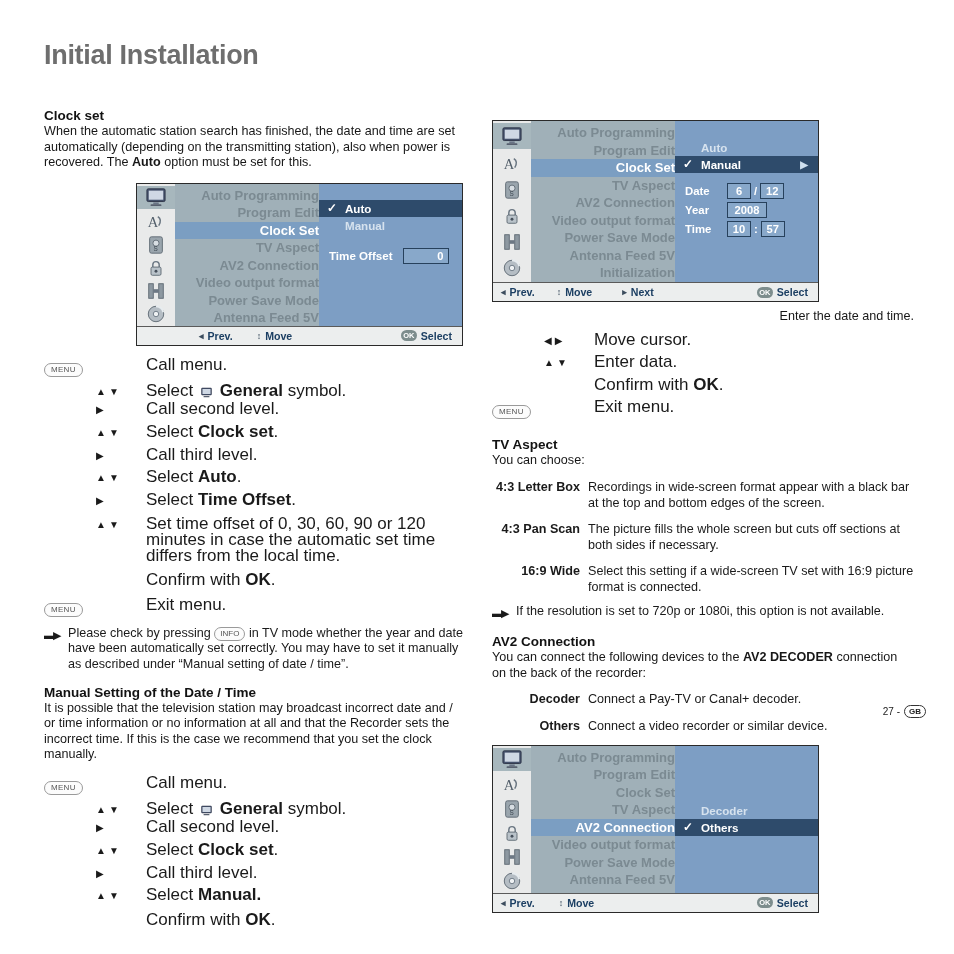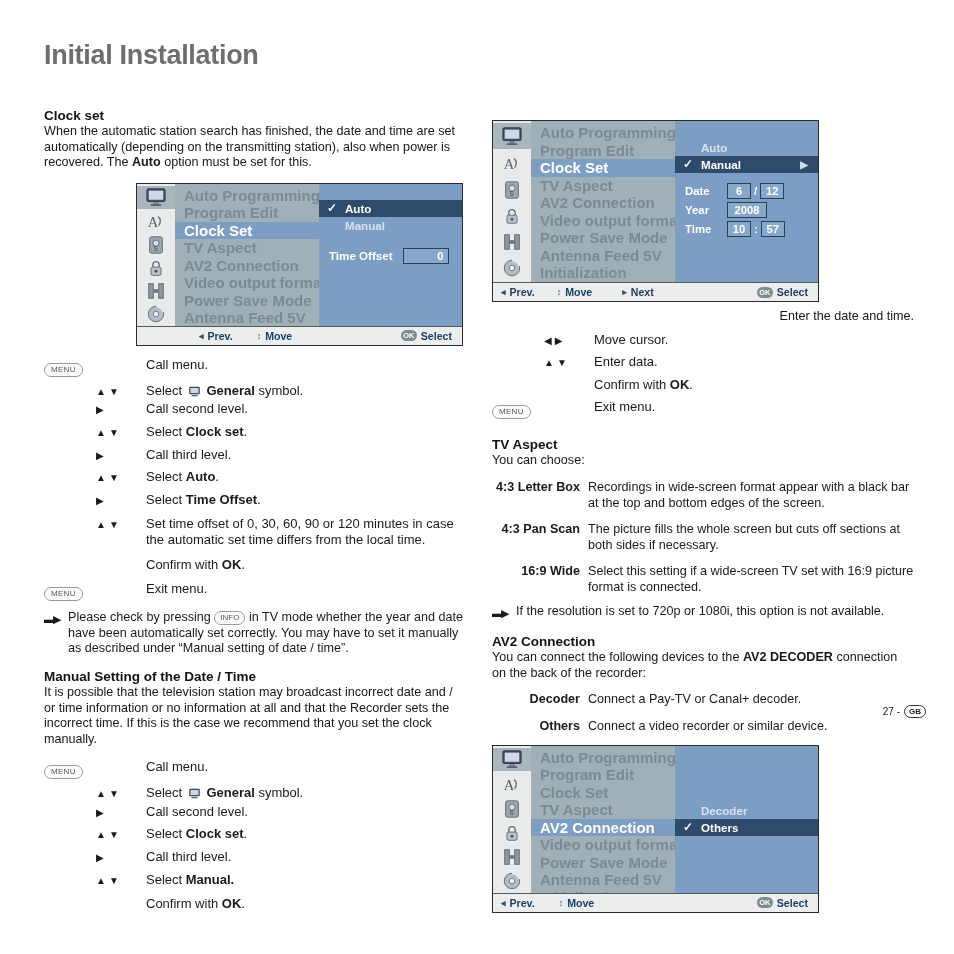--- a/index.html
+++ b/index.html
@@ -70,26 +70,27 @@
   .osd-iconcol .ico-slot {
     height: 26px; display: flex; align-items: center; justify-content: center;
   }
 
   .osd-list {
     width: 144px; flex: 0 0 144px;
     background: #a0b0b8;
     padding-top: 3px;
   }
   .osd-list .item {
-    font-size: 15px;
+    font-size: 13px;
     font-weight: bold;
     color: #7b8a92;
     padding: 1px 0 1px 9px;
     line-height: 15.5px;
     white-space: nowrap;
+    text-align: right;
   }
   .osd-list .item.active {
     background: #7b9ec2;
     color: #ffffff;
   }
 
   .osd-right { flex: 1 1 auto; background: #7d9ec4; position: relative; }
   .osd-opt {
     font-size: 11.6px;
     font-weight: bold;
@@ -188,21 +189,21 @@
   }
   .arrcell {
     width: 50px; flex: 0 0 50px;
     font-size: 10px;
     color: #1a1a1a;
     padding-top: 3px;
     letter-spacing: 3px;
   }
   .arrcell.one { letter-spacing: 0; }
   .txtcell {
-    font-size: 13px;
+    font-size: 17px;
     line-height: 15.6px;
     flex: 1 1 auto;
   }
   .txtcell b { font-weight: bold; }
 
   .menukey {
     display: inline-block;
     border: 1.3px solid #9a9a9a;
     border-radius: 9px;
     padding: 1px 6px 1px 6px;

